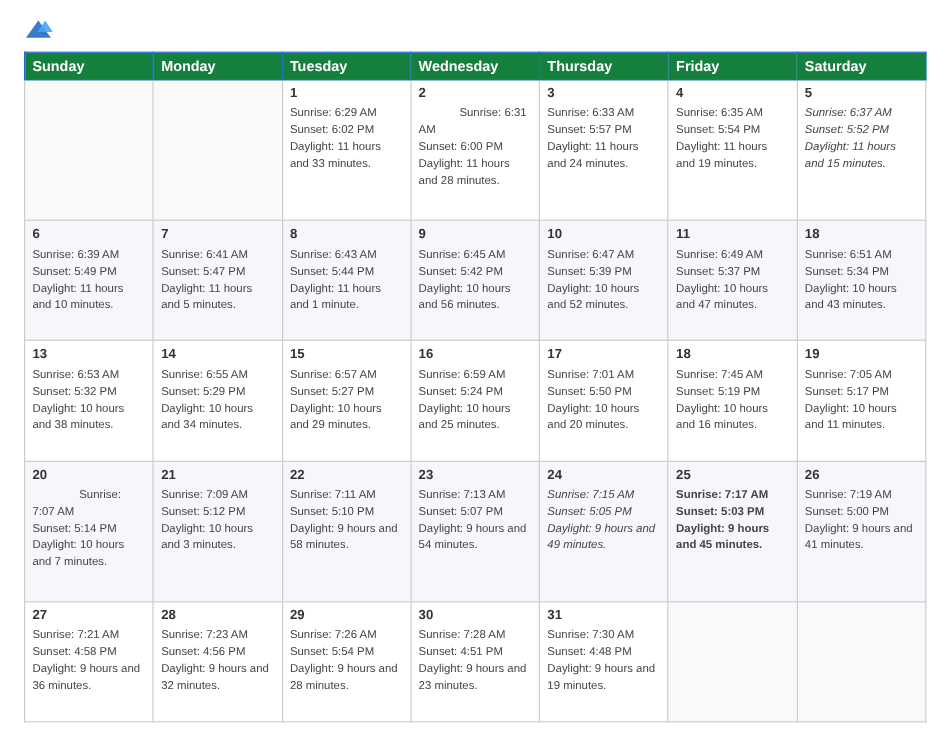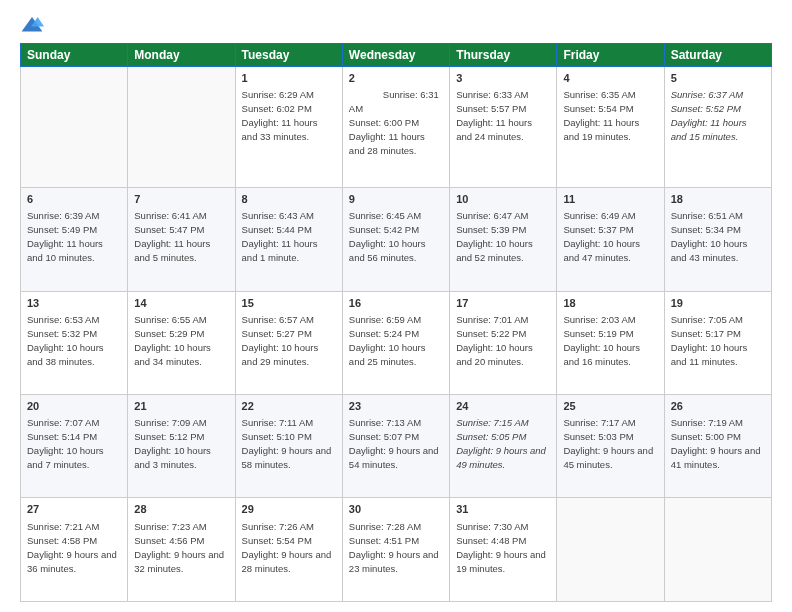--- a/index.html
+++ b/index.html
@@ -188,46 +188,46 @@
           <td><span class="day-num">14</span><span class="day-info" style="white-space: pre-line;">Sunrise: 6:55 AM
 Sunset: 5:29 PM
 Daylight: 10 hours and 34 minutes.</span></td>
           <td><span class="day-num">15</span><span class="day-info" style="white-space: pre-line;">Sunrise: 6:57 AM
 Sunset: 5:27 PM
 Daylight: 10 hours and 29 minutes.</span></td>
           <td><span class="day-num">16</span><span class="day-info" style="white-space: pre-line;">Sunrise: 6:59 AM
 Sunset: 5:24 PM
 Daylight: 10 hours and 25 minutes.</span></td>
           <td><span class="day-num">17</span><span class="day-info" style="white-space: pre-line;">Sunrise: 7:01 AM
-Sunset: 5:22 PM
+Sunset: 5:50 PM
 Daylight: 10 hours and 20 minutes.</span></td>
-          <td><span class="day-num">18</span><span class="day-info" style="white-space: pre-line;">Sunrise: 2:03 AM
+          <td><span class="day-num">18</span><span class="day-info" style="white-space: pre-line;">Sunrise: 7:45 AM
 Sunset: 5:19 PM
 Daylight: 10 hours and 16 minutes.</span></td>
           <td><span class="day-num">19</span><span class="day-info" style="white-space: pre-line;">Sunrise: 7:05 AM
 Sunset: 5:17 PM
 Daylight: 10 hours and 11 minutes.</span></td>
         </tr>
         <tr class="week-row">
-          <td><span class="day-num">20</span><span class="day-info" style="white-space: pre-line;">Sunrise: 7:07 AM
+          <td><span class="day-num">20</span><span class="day-info" style="white-space: pre-line; margin-left: 39px;">Sunrise: 7:07 AM
 Sunset: 5:14 PM
 Daylight: 10 hours and 7 minutes.</span></td>
           <td><span class="day-num">21</span><span class="day-info" style="white-space: pre-line;">Sunrise: 7:09 AM
 Sunset: 5:12 PM
 Daylight: 10 hours and 3 minutes.</span></td>
           <td><span class="day-num">22</span><span class="day-info" style="white-space: pre-line;">Sunrise: 7:11 AM
 Sunset: 5:10 PM
 Daylight: 9 hours and 58 minutes.</span></td>
           <td><span class="day-num">23</span><span class="day-info" style="white-space: pre-line;">Sunrise: 7:13 AM
 Sunset: 5:07 PM
 Daylight: 9 hours and 54 minutes.</span></td>
           <td><span class="day-num">24</span><span class="day-info" style="white-space: pre-line; font-style: italic;">Sunrise: 7:15 AM
 Sunset: 5:05 PM
 Daylight: 9 hours and 49 minutes.</span></td>
-          <td><span class="day-num">25</span><span class="day-info" style="white-space: pre-line;">Sunrise: 7:17 AM
+          <td><span class="day-num">25</span><span class="day-info" style="white-space: pre-line; font-weight: bold;">Sunrise: 7:17 AM
 Sunset: 5:03 PM
 Daylight: 9 hours and 45 minutes.</span></td>
           <td><span class="day-num">26</span><span class="day-info" style="white-space: pre-line;">Sunrise: 7:19 AM
 Sunset: 5:00 PM
 Daylight: 9 hours and 41 minutes.</span></td>
         </tr>
         <tr class="week-row">
           <td><span class="day-num">27</span><span class="day-info" style="white-space: pre-line;">Sunrise: 7:21 AM
 Sunset: 4:58 PM
 Daylight: 9 hours and 36 minutes.</span></td>

